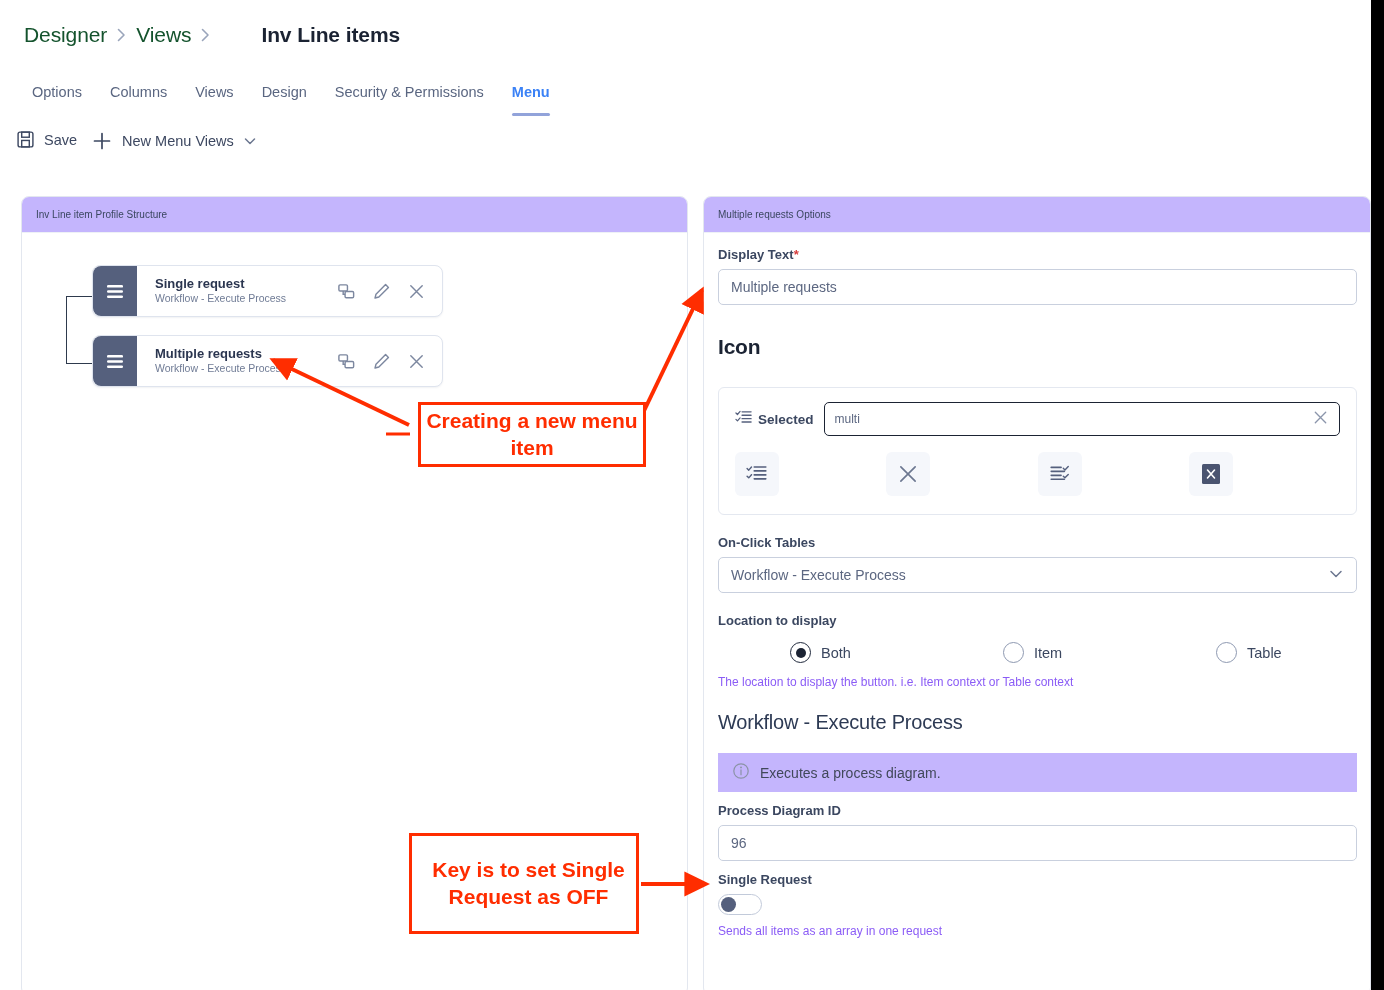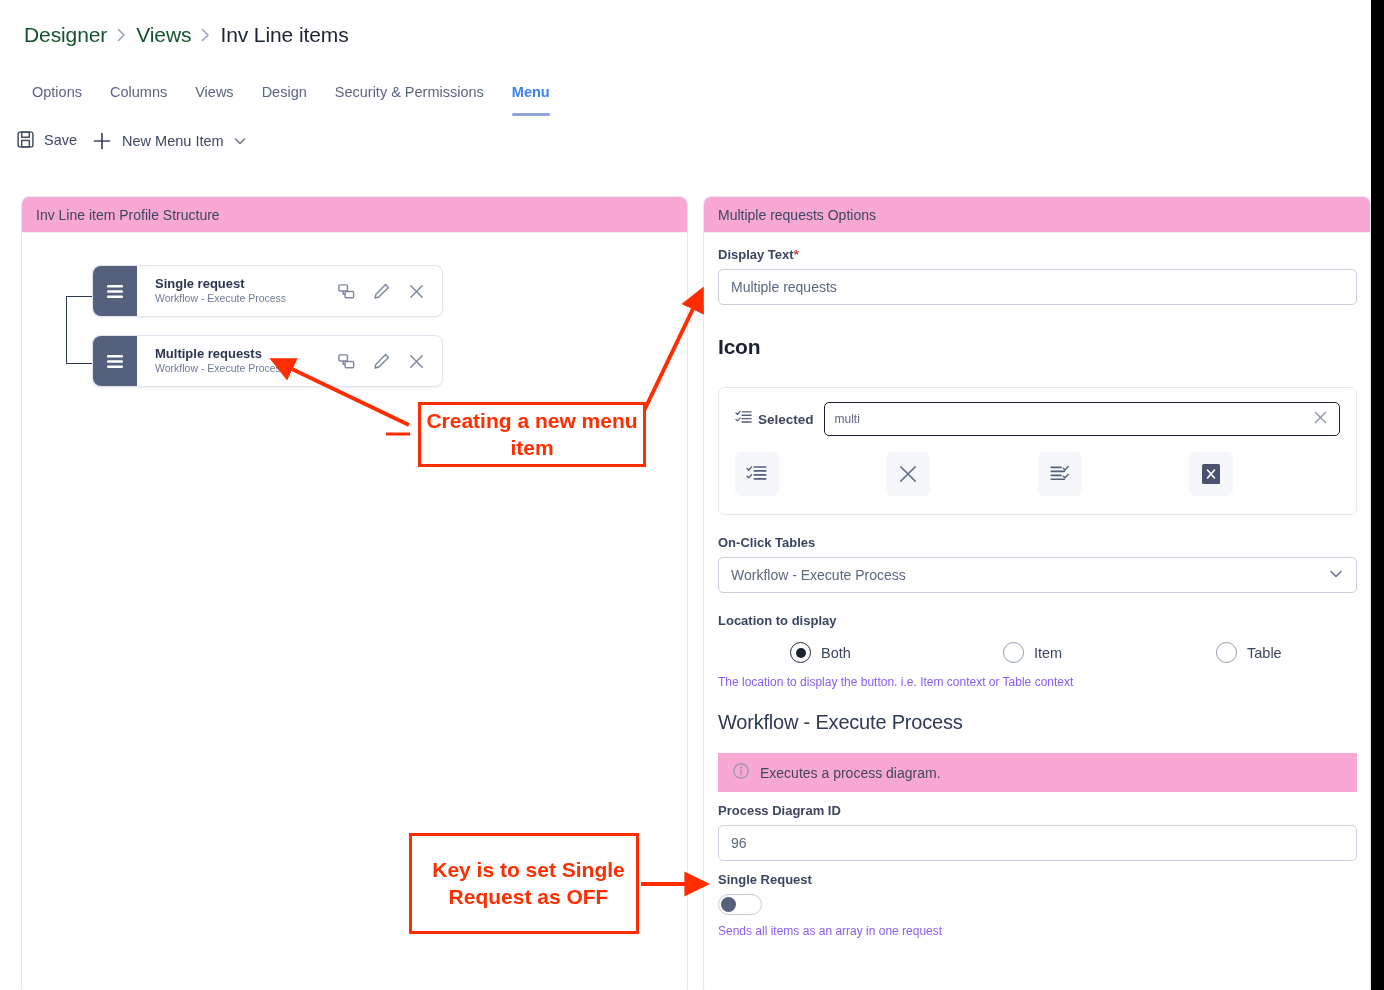--- a/index.html
+++ b/index.html
@@ -45,21 +45,21 @@
     display: flex;
     align-items: center;
     padding-left: 24px;
     box-sizing: border-box;
   }
   .crumb {
     font-size: 21px;
     color: #14532d;
     letter-spacing: -0.1px;
   }
-  .crumb.current { font-weight: normal; color: #1b2333; }
+  .crumb.current { font-weight: bold; color: #1b2333; margin-left: 41px; }
   .crumb-sep {
     margin: 0 10px;
     color: #9aa5bb;
     font-size: 16px;
     display: inline-flex;
     align-items: center;
   }
 
   
   .tab-strip {
@@ -119,26 +119,26 @@
     background: #ffffff;
     border: 1px solid #e3e7ef;
     border-radius: 8px;
     box-sizing: border-box;
     overflow: hidden;
   }
   .panel-left  { left: 21px;  top: 196px; width: 667px; height: 800px; }
   .panel-right { left: 703px; top: 196px; width: 668px; height: 800px; }
   .panel-head {
     height: 36px;
-    background: #f9a8d4;
+    background: #c4b5fd;
     border-bottom: 1px solid #eef1f6;
     display: flex;
     align-items: center;
     padding: 0 14px;
-    font-size: 14px;
+    font-size: 10px;
     color: #3b4760;
     box-sizing: border-box;
   }
   .panel-body { padding: 14px; position: relative; }
 
   
   .tree { position: relative; padding-left: 56px; padding-top: 18px; }
   .tree-connector {
     position: absolute;
     left: 30px;
@@ -320,21 +320,21 @@
     border-radius: 50%;
     background: #1b2333;
   }
   .helper {
     font-size: 12px;
     color: #8b5cf6;
     margin-top: 12px;
   }
   .info-bar {
     width: 639px;
-    background: #f9a8d4;
+    background: #c4b5fd;
     display: flex;
     align-items: center;
     gap: 10px;
     padding: 9px 14px;
     box-sizing: border-box;
     font-size: 14px;
     color: #41485a;
   }
   .toggle {
     width: 44px;
@@ -420,21 +420,21 @@
           </svg>
         </span>
         <span>Save</span>
       </div>
       <div class="tool-btn">
         <span>
           <svg width="22" height="22" viewBox="0 0 22 22">
             <path d="M11 3.5v15M3.5 11h15" stroke="#3d4861" stroke-width="1.7" stroke-linecap="round"></path>
           </svg>
         </span>
-        <span>New Menu Item</span>
+        <span>New Menu Views</span>
         <span>
           <svg width="14" height="14" viewBox="0 0 14 14">
               <path d="M2.5 5l4.5 4.5L11.5 5" fill="none" stroke="#6c7790" stroke-width="1.5" stroke-linecap="round" stroke-linejoin="round"></path>
             </svg>
         </span>
       </div>
     </div>
 
     <div class="panel panel-left">
       <div class="panel-head">Inv Line item Profile Structure</div>

